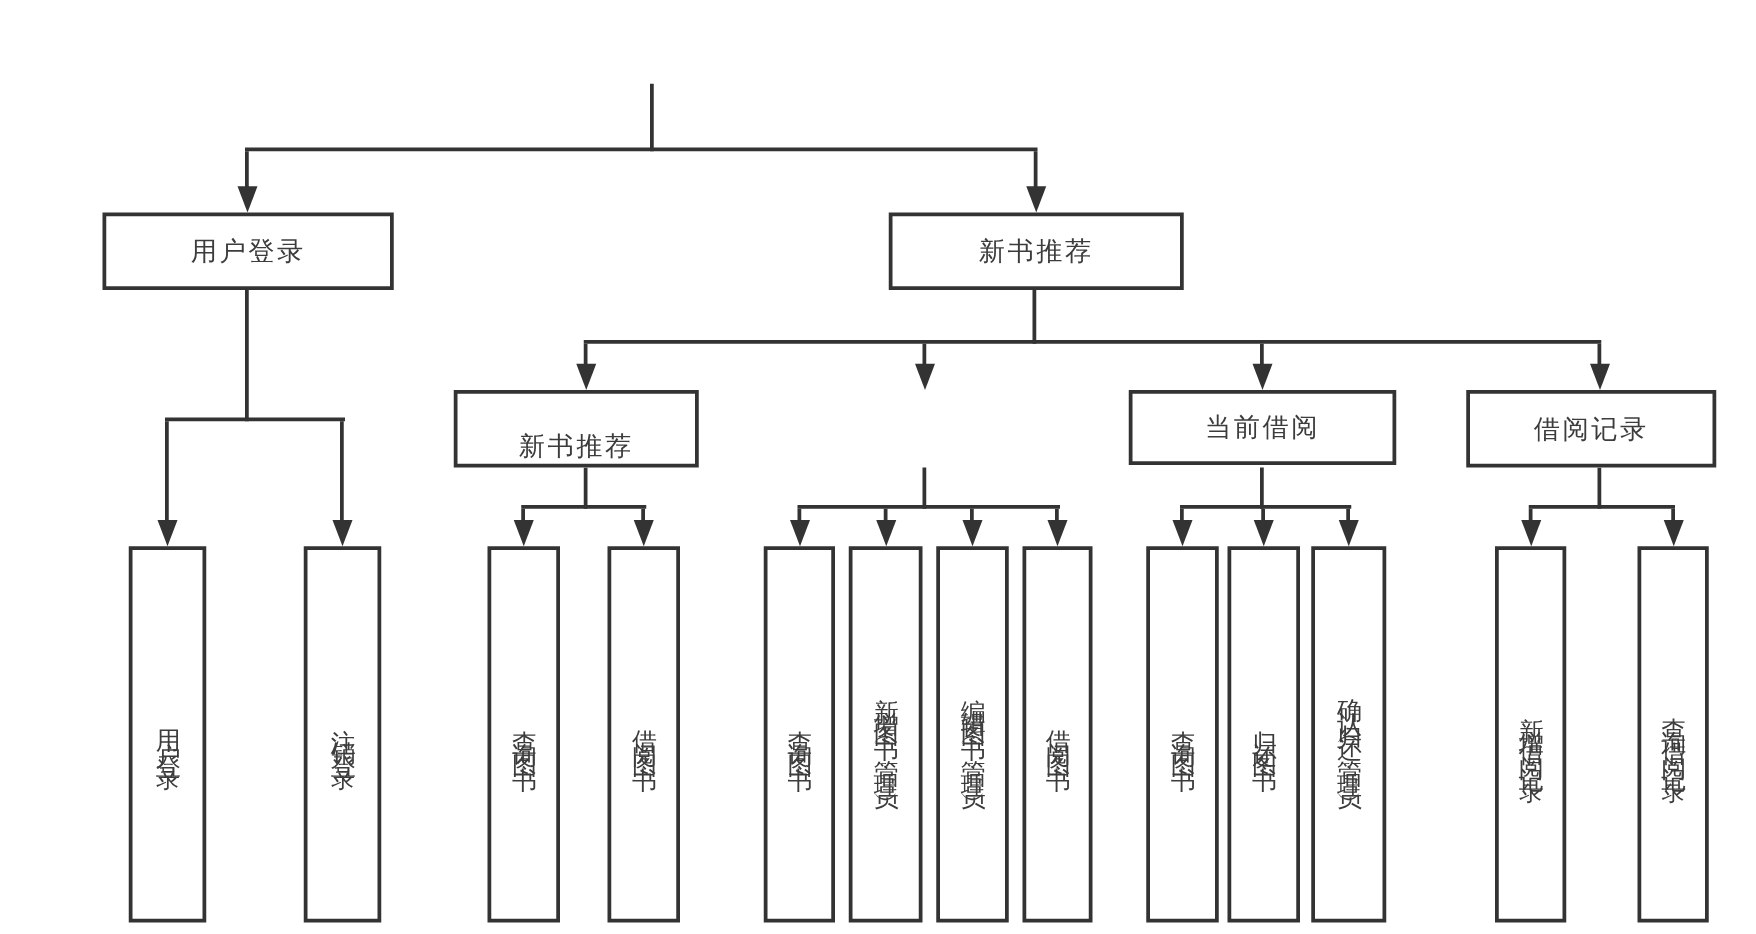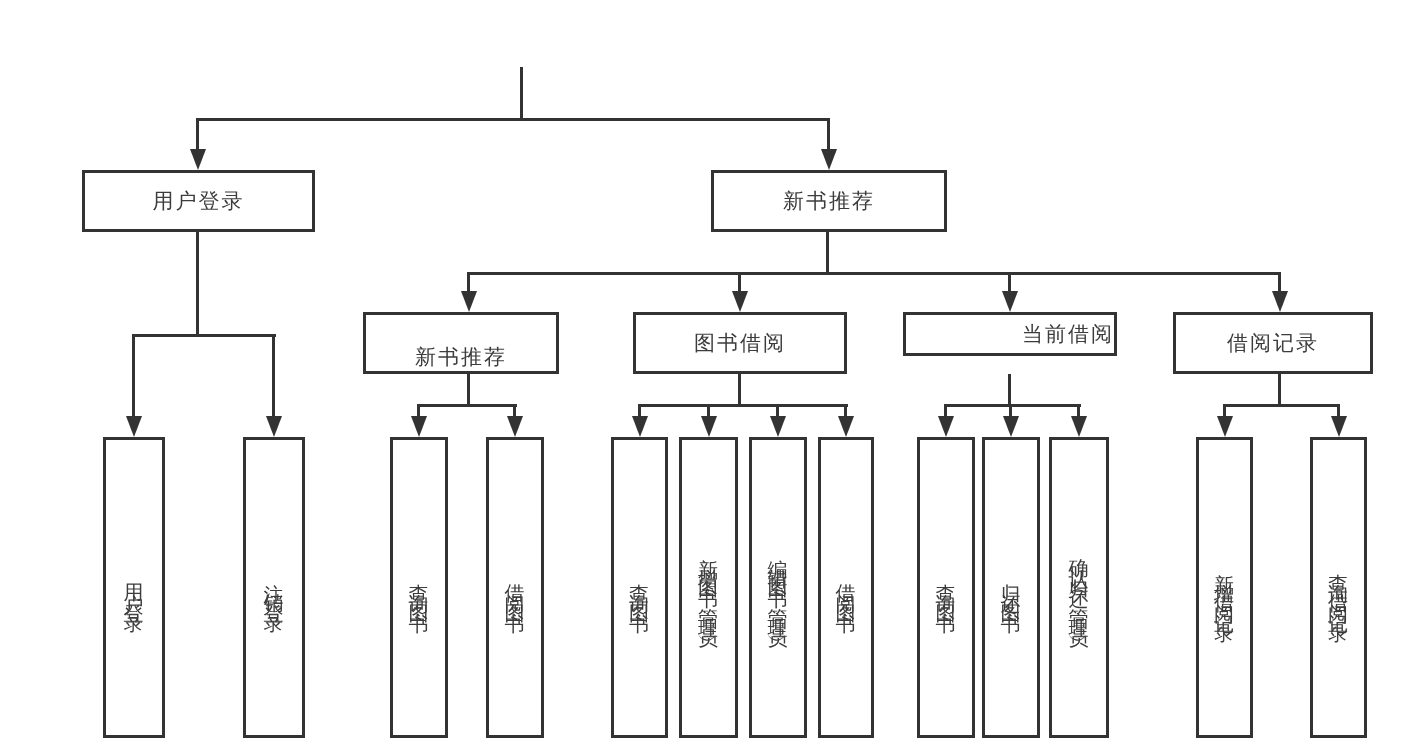--- a/index.html
+++ b/index.html
@@ -103,24 +103,21 @@
   <div class="vl" style="left:738px; top:275px; height:17px;"></div>
   <div class="ar" style="left:732px; top:291px;"></div>
   <div class="vl" style="left:1008px; top:275px; height:17px;"></div>
   <div class="ar" style="left:1002px; top:291px;"></div>
   <div class="vl" style="left:1278px; top:275px; height:17px;"></div>
   <div class="ar" style="left:1272px; top:291px;"></div>
 
   <div class="hbox" style="left:363px; top:312px; width:196px; height:62px;align-items:flex-end;">
     <span>新书推荐</span>
   </div>
-  <div class="hbox" style="left:633px; top:312px; width:214px; height:62px;">
-    <span>图书借阅</span>
-  </div>
-  <div class="hbox" style="left:903px; top:312px; width:214px; height:44px;justify-content:flex-end;">
+  <div class="hbox" style="left:903px; top:312px; width:214px; height:60px;">
     <span>当前借阅</span>
   </div>
   <div class="hbox" style="left:1173px; top:312px; width:200px; height:62px;">
     <span>借阅记录</span>
   </div>
 
   <div class="vl" style="left:467px; top:374px; height:33px;"></div>
   <div class="hl" style="left:417px; top:404px; width:100px;"></div>
   <div class="vl" style="left:417px; top:407px; height:10px;"></div>
   <div class="ar" style="left:411px; top:416px;"></div>

